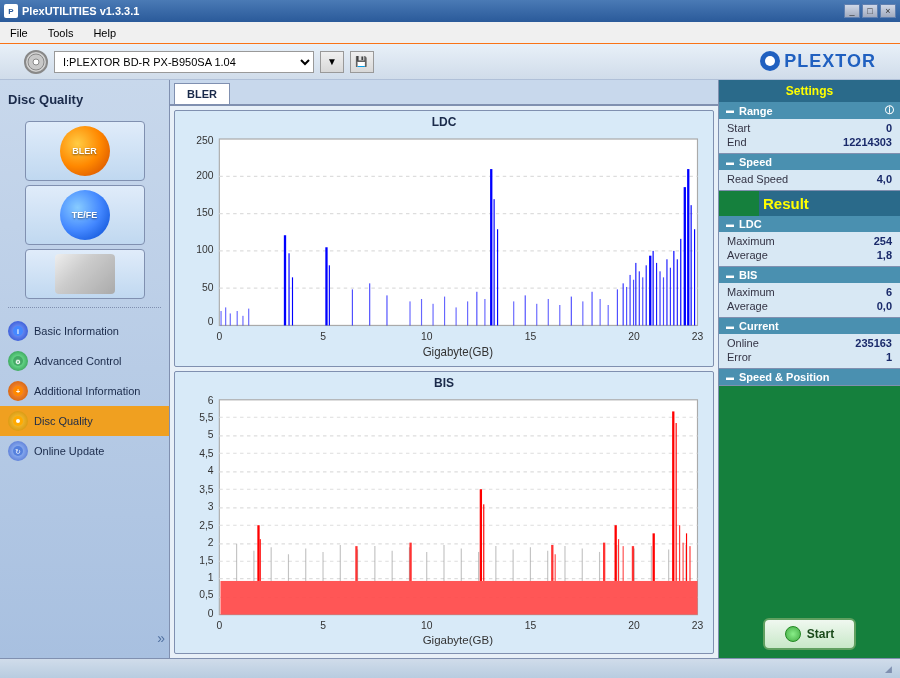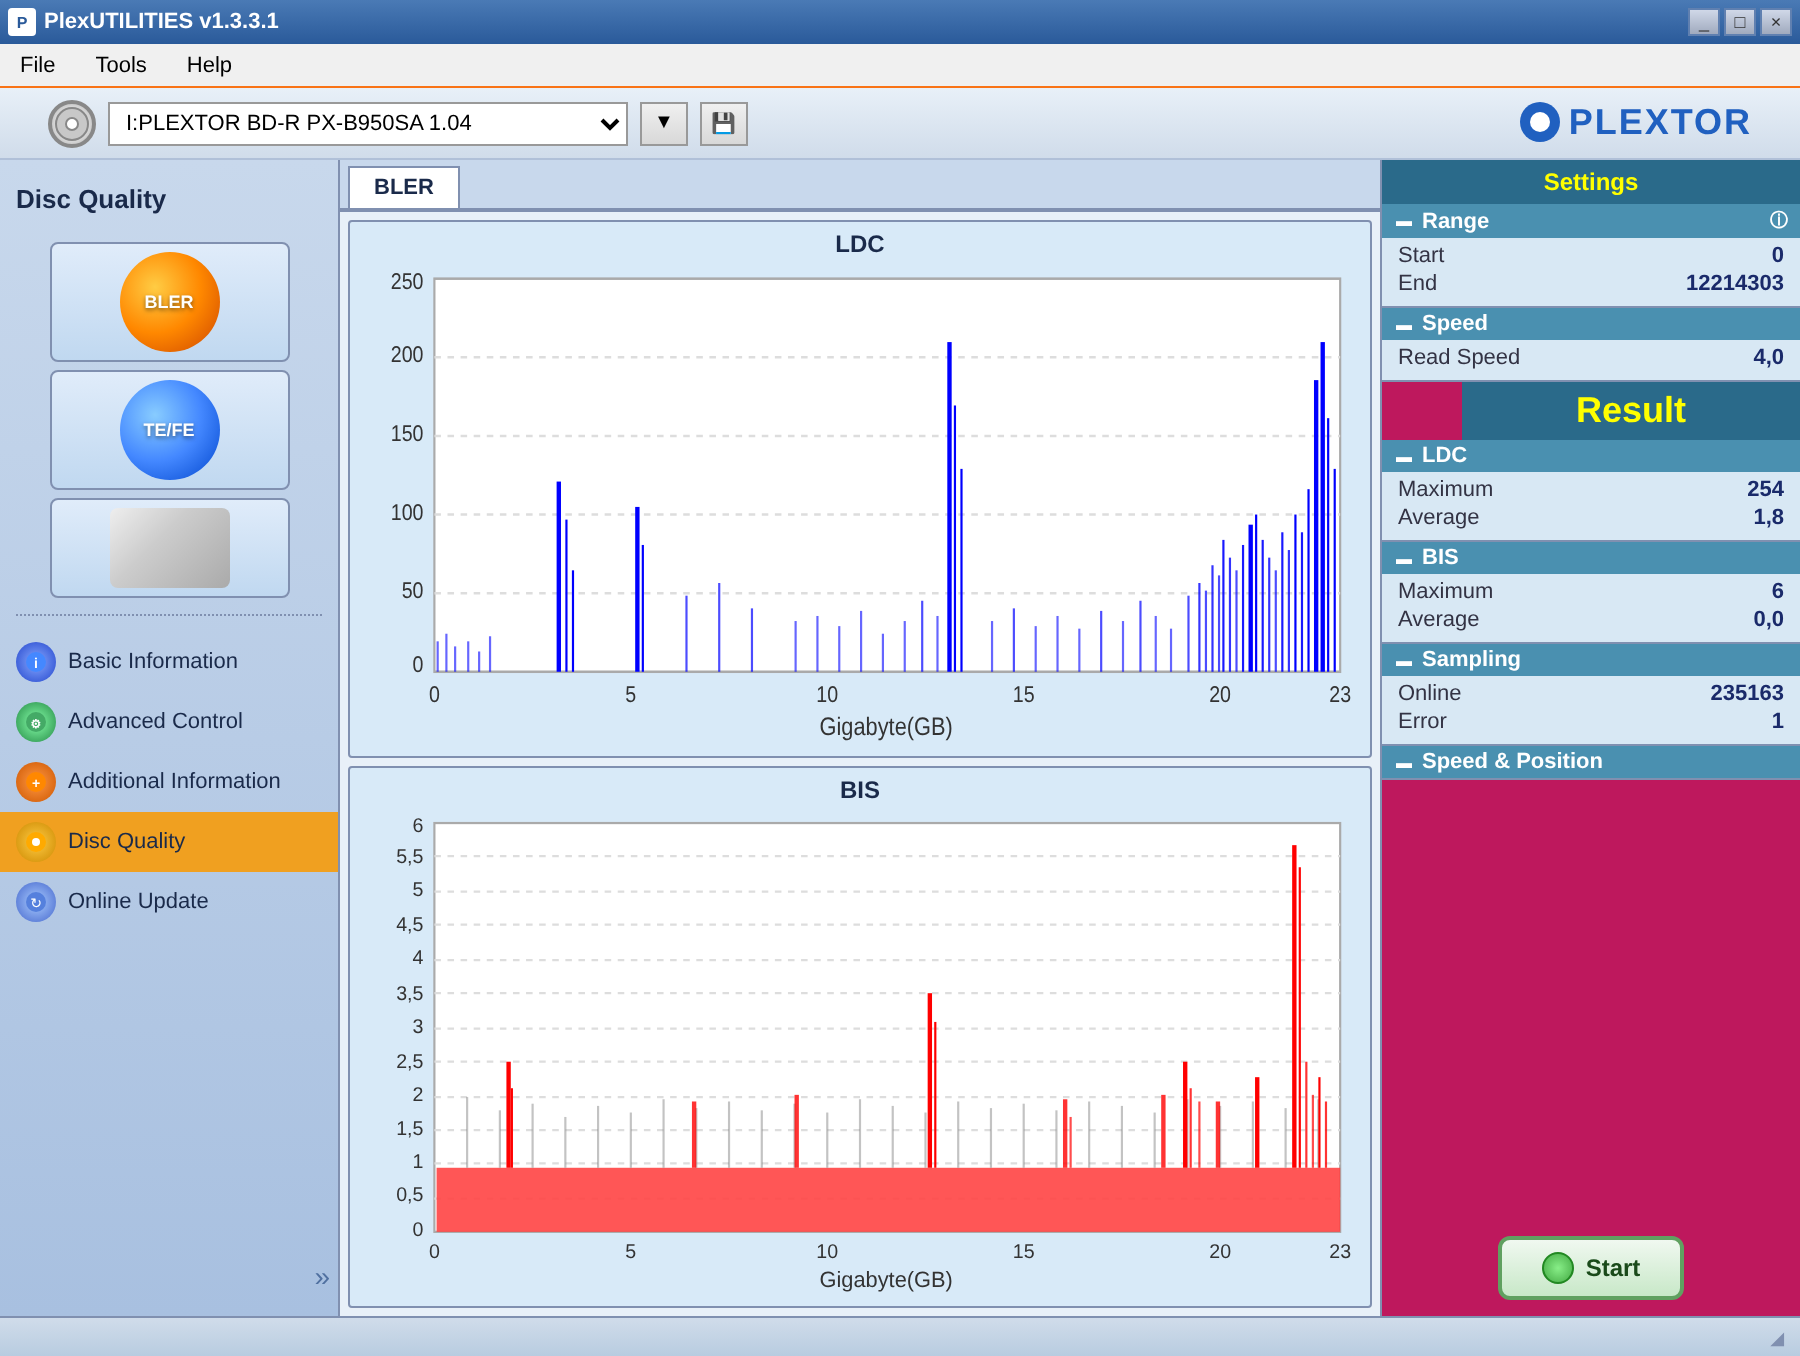--- a/index.html
+++ b/index.html
@@ -48,29 +48,29 @@
     
     .content-area { flex: 1; background: #e8f0f8; display: flex; flex-direction: column; }
     .tab-bar { height: 26px; background: #c8d8ec; display: flex; align-items: flex-end; padding: 0 4px; border-bottom: 2px solid #8090b0; }
     .tab { padding: 4px 12px; background: linear-gradient(to bottom, #e0ecfa, #c8d8ec); border: 1px solid #8090b0; border-bottom: none; cursor: pointer; font-size: 11px; color: #1a2a4a; margin-right: 2px; }
     .tab.active { background: white; font-weight: bold; }
     .charts-container { flex: 1; padding: 4px; display: flex; flex-direction: column; gap: 4px; overflow: hidden; }
     .chart-panel { background: #d8eaf8; border: 1px solid #8090b0; border-radius: 2px; flex: 1; display: flex; flex-direction: column; }
     .chart-title { text-align: center; font-weight: bold; font-size: 12px; padding: 4px; color: #1a2a4a; }
 
     
-    .right-panel { width: 210px; background: #be185d; border-left: 1px solid #8090b0; display: flex; flex-direction: column; }
+    .right-panel { width: 182px; background: #15803d; border-left: 1px solid #8090b0; display: flex; flex-direction: column; }
     .settings-header { background: #2a6a8a; color: #ffff00; font-weight: bold; text-align: center; padding: 4px; font-size: 12px; }
     .settings-section { border-bottom: 1px solid #8090b0; }
     .section-header { background: #4a90b0; color: white; display: flex; align-items: center; padding: 2px 6px; font-size: 11px; font-weight: bold; cursor: pointer; }
     .section-body { background: #d8e8f4; padding: 2px 8px 4px 8px; }
     .setting-row { display: flex; justify-content: space-between; align-items: center; padding: 1px 0; font-size: 11px; }
     .setting-label { color: #334; }
     .setting-value { color: #1a2a6a; font-weight: bold; }
-    .result-header { background: #2a6a8a; color: #ffff00; font-weight: bold; text-align: center; padding: 4px; font-size: 18px; margin-left: 40px; }
+    .result-header { background: #2a6a8a; color: #ffff00; font-weight: bold; padding: 4px; font-size: 15px; margin-left: 40px; }
     .start-btn-area { padding: 8px; display: flex; justify-content: center; margin-top: auto; }
     .start-btn { background: linear-gradient(to bottom, #f0f8f0, #c8e8c8); border: 2px solid #60a060; border-radius: 6px; padding: 6px 20px; cursor: pointer; display: flex; align-items: center; gap: 6px; font-size: 12px; font-weight: bold; color: #1a4a1a; }
     .start-icon { width: 16px; height: 16px; background: radial-gradient(circle, #88ee88, #44aa44); border-radius: 50%; border: 1px solid #228822; }
 
     
     .status-bar { height: 20px; background: linear-gradient(to bottom, #d0dcea, #b8cce0); border-top: 1px solid #8090b0; display: flex; align-items: center; padding: 0 8px; font-size: 10px; color: #334; }
 
     .collapse-btn { width: 10px; height: 10px; display: flex; align-items: center; justify-content: center; font-size: 8px; cursor: pointer; margin-right: 4px; }
     .section-icon { margin-left: auto; font-size: 9px; }
   </style>
@@ -465,21 +465,21 @@
         <div class="setting-row">
           <span class="setting-label">Average</span>
           <span class="setting-value">0,0</span>
         </div>
       </div>
     </div>
 
     <div class="settings-section">
       <div class="section-header">
         <span class="collapse-btn">▬</span>
-        <span>Sampling</span>
+        <span>Current</span>
       </div>
       <div class="section-body">
         <div class="setting-row">
           <span class="setting-label">Online</span>
           <span class="setting-value">235163</span>
         </div>
         <div class="setting-row">
           <span class="setting-label">Error</span>
           <span class="setting-value">1</span>
         </div>

